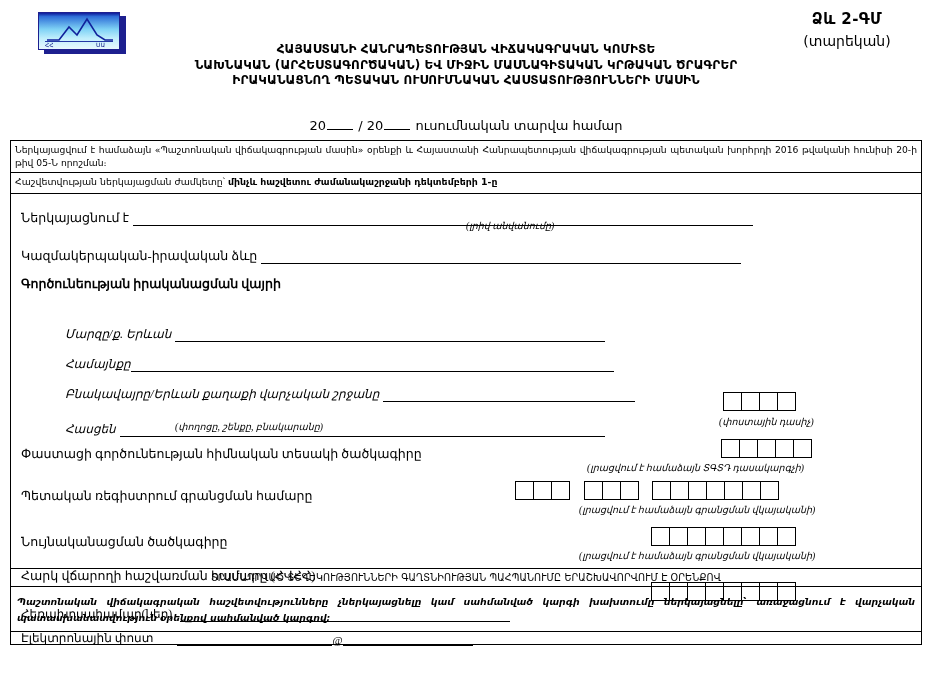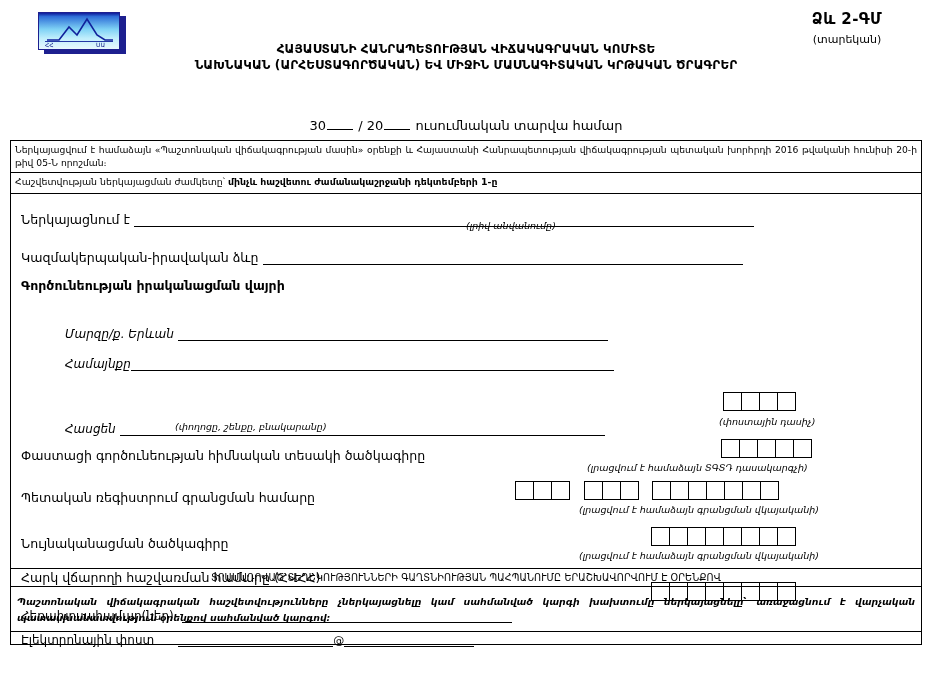--- a/index.html
+++ b/index.html
@@ -71,21 +71,21 @@
     top: 10px;
     text-align: center;
     width: 150px;
   }
   .form-code .code {
     font-size: 15px;
     font-weight: bold;
     letter-spacing: 0.4px;
   }
   .form-code .sub {
-    font-size: 11px;
+    font-size: 14px;
     margin-top: 5px;
   }
 
   .title-block {
     position: absolute;
     left: 0;
     top: 42px;
     width: 932px;
     text-align: center;
   }
@@ -136,20 +136,21 @@
     padding: 3px 4px 4px 4px;
     font-size: 9.4px;
   }
   .notice .bold { font-weight: bold; }
 
   
   .fields {
     position: relative;
     padding: 0;
     height: 401px;
+    font-family: Liberation Serif, serif;
   }
 
   .row {
     position: absolute;
     white-space: nowrap;
   }
   .lbl {
     font-size: 12.6px;
     display: inline-block;
     vertical-align: bottom;
@@ -247,24 +248,25 @@
     </div>
 
     <div class="form-code">
       <div class="code">Ձև 2-ԳՄ</div>
       <div class="sub">(տարեկան)</div>
     </div>
 
     <div class="title-block">
       <div class="t">ՀԱՅԱՍՏԱՆԻ ՀԱՆՐԱՊԵՏՈՒԹՅԱՆ ՎԻՃԱԿԱԳՐԱԿԱՆ ԿՈՄԻՏԵ</div>
       <div class="t">ՆԱԽՆԱԿԱՆ (ԱՐՀԵՍՏԱԳՈՐԾԱԿԱՆ) ԵՎ ՄԻՋԻՆ ՄԱՍՆԱԳԻՏԱԿԱՆ ԿՐԹԱԿԱՆ ԾՐԱԳՐԵՐ</div>
+      <div class="t">ԻՐԱԿԱՆԱՑՆՈՂ ՊԵՏԱԿԱՆ ՈՒՍՈՒՄՆԱԿԱՆ ՀԱՍՏԱՏՈՒԹՅՈՒՆՆԵՐԻ ՄԱՍԻՆ</div>
     </div>
 
     <div class="school-year">
-      <span>30</span><span class="blank"></span>
+      <span>20</span><span class="blank"></span>
       <span>/ 20</span><span class="blank"></span>
       <span>ուսումնական տարվա համար</span>
     </div>
   </div>
 
   <div class="frame">
 
     <div class="notice">Ներկայացվում է համաձայն «Պաշտոնական վիճակագրության մասին» օրենքի և  Հայաստանի Հանրապետության  վիճակագրության պետական խորհրդի 2016 թվականի հունիսի 20-ի թիվ 05-Ն որոշման։</div>
 
     <div class="notice two">
@@ -287,20 +289,23 @@
       </div>
 
       <div class="row" style="left:54px; top:112px;">
         <span class="lbl ital">Մարզը/ք. Երևան</span><span class="dots" style="width:430px;"></span>
       </div>
 
       <div class="row" style="left:54px; top:142px;">
         <span class="lbl ital">Համայնքը</span><span class="dots" style="width:483px; margin-left:0;"></span>
       </div>
 
+      <div class="row" style="left:54px; top:172px;">
+        <span class="lbl ital">Բնակավայրը/Երևան քաղաքի վարչական շրջանը</span><span class="dots" style="width:252px;"></span>
+      </div>
 
       <div class="row" style="left:54px; top:207px;">
         <span class="lbl ital">Հասցեն</span><span class="dots" style="width:485px;"></span>
       </div>
       <div class="cap" style="left:164px; top:227px;">(փողոցը, շենքը, բնակարանը)</div>
 
       <div class="boxes" style="left:712px; top:198px;">
         <div class="cell"></div>
         <div class="cell"></div>
         <div class="cell"></div>

